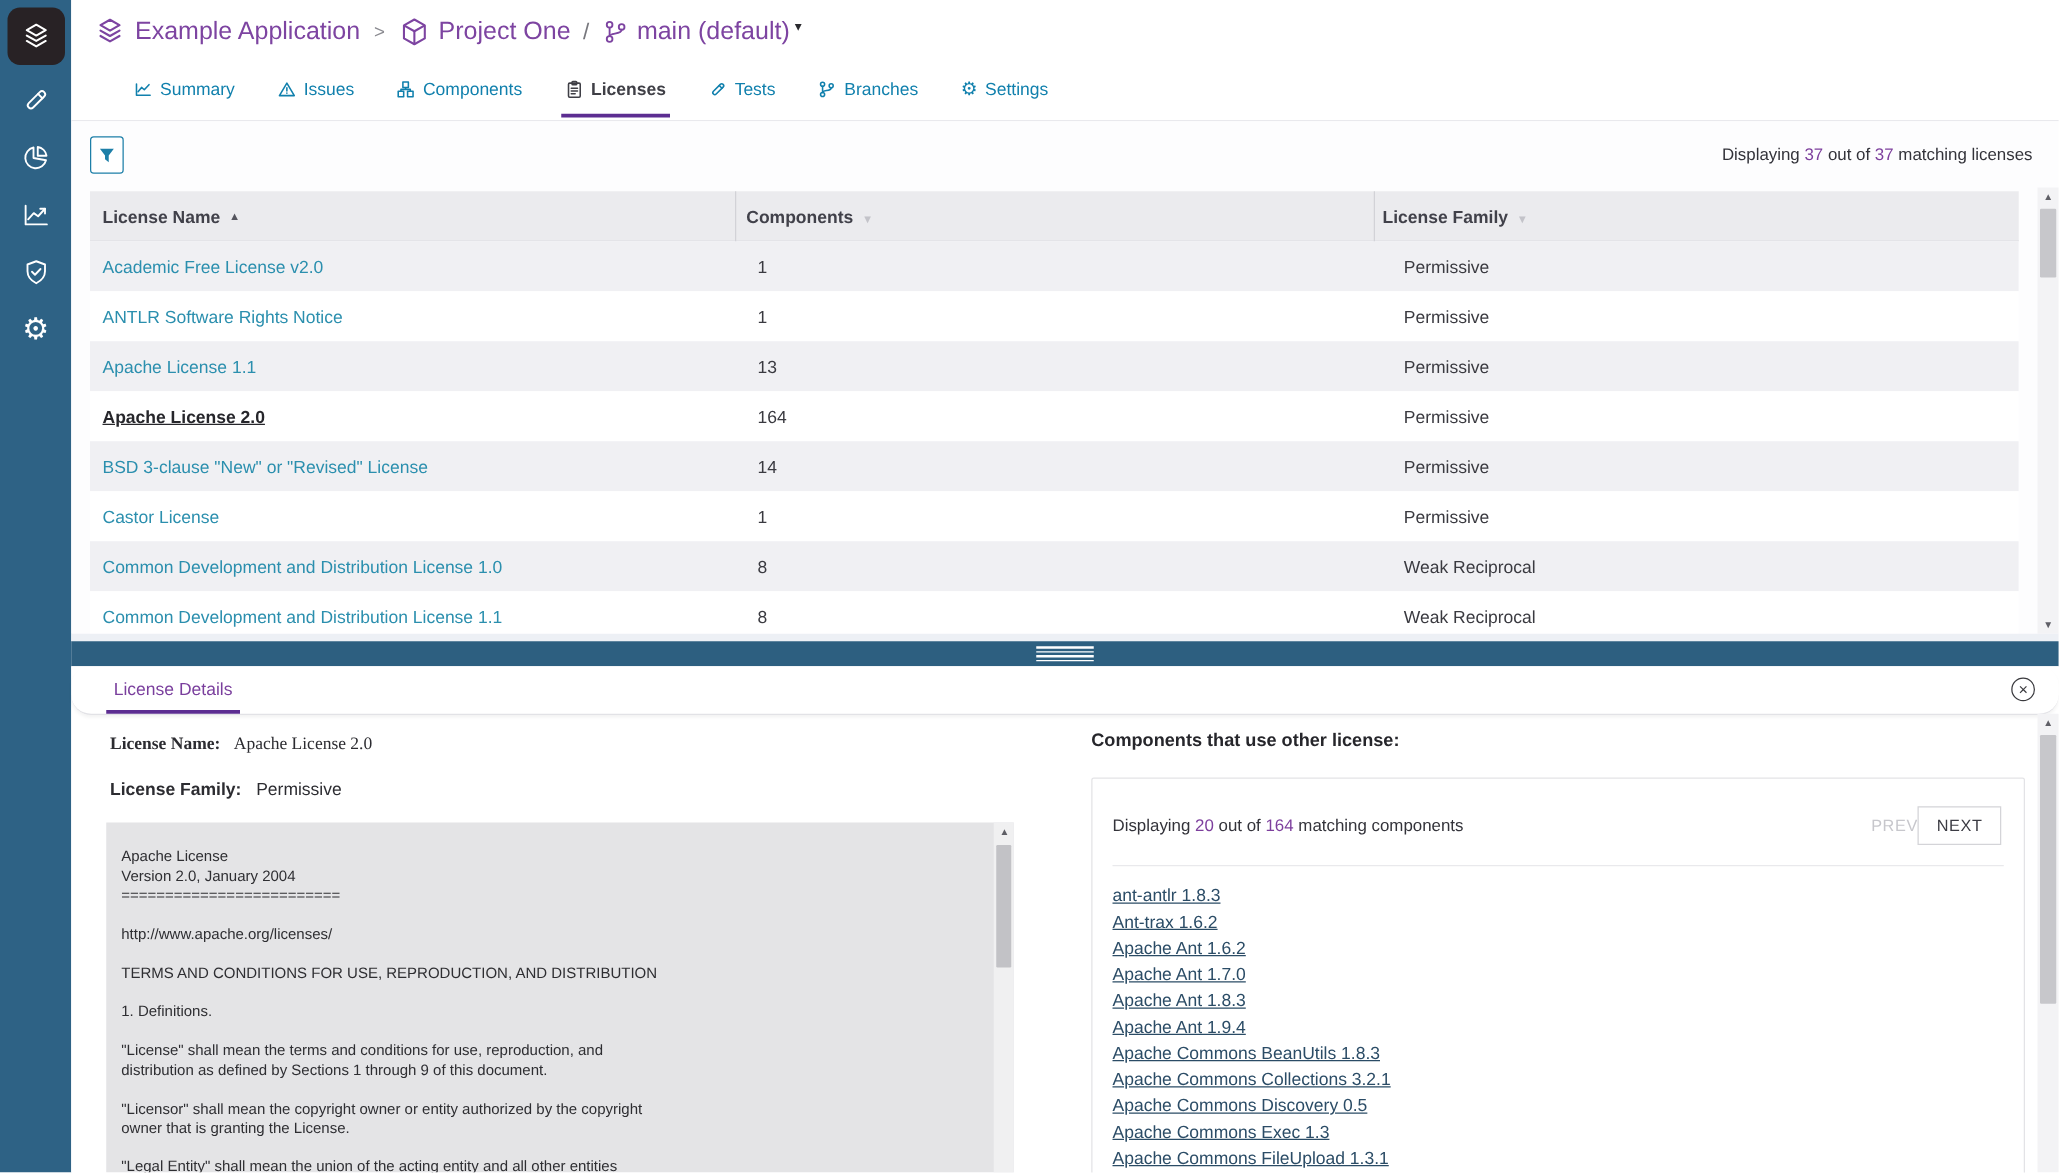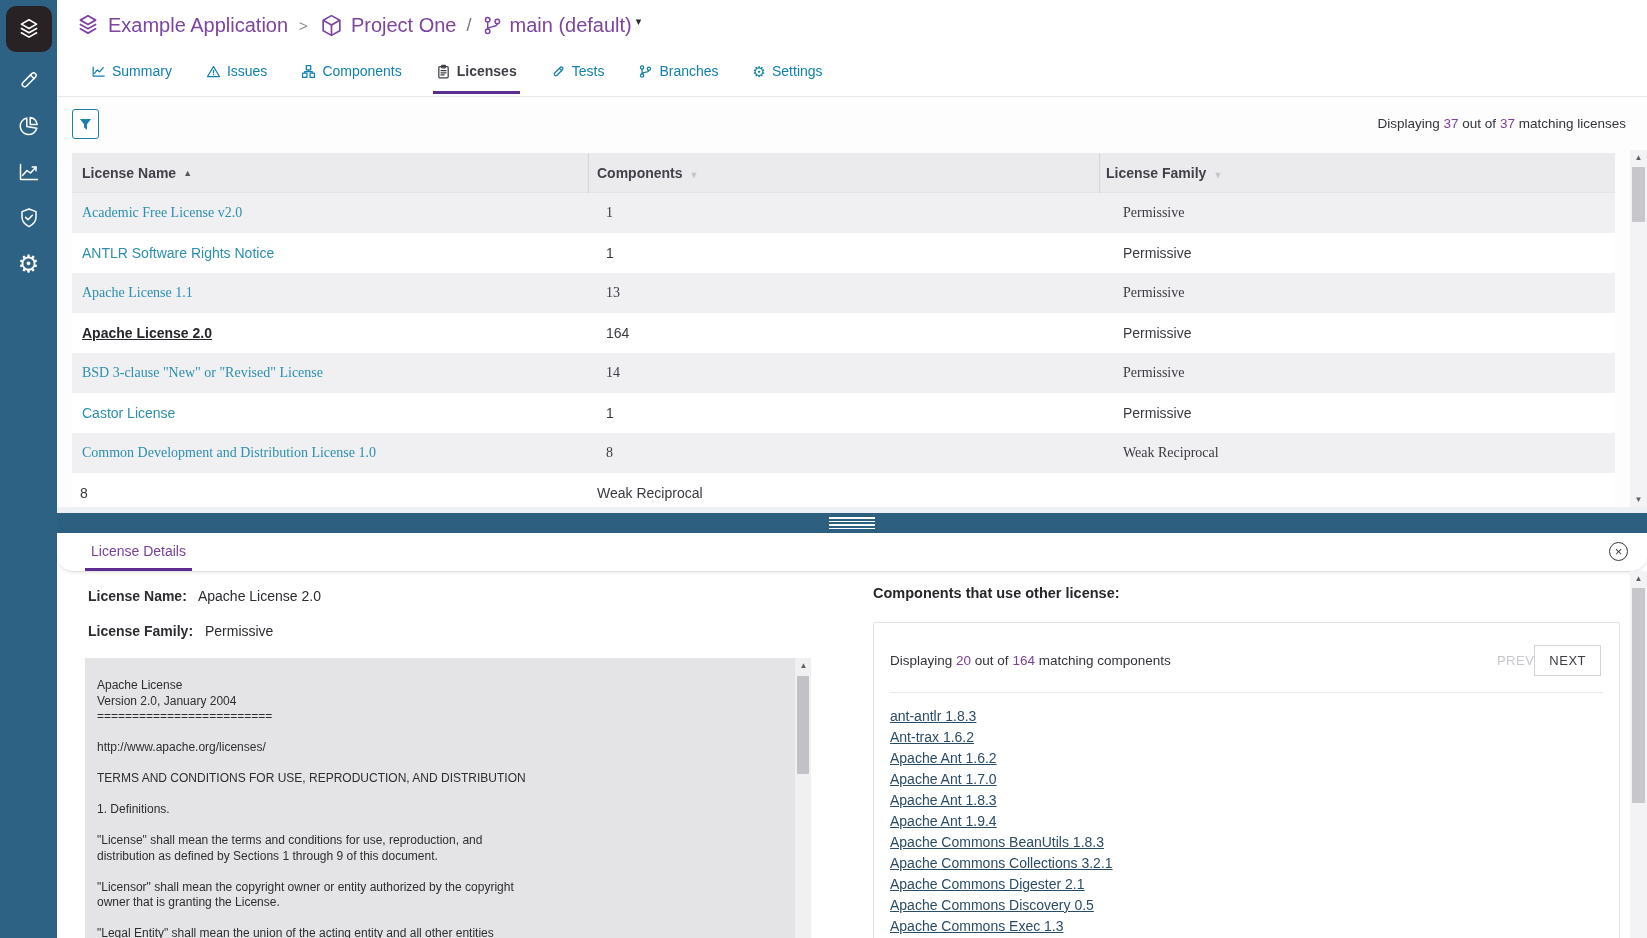--- a/index.html
+++ b/index.html
@@ -15,41 +15,41 @@
   .side-item.first{height:57px;}
   .side-tile{width:46px;height:46px;background:#282225;border-radius:10px;display:flex;align-items:center;justify-content:center;}
   .gear-glyph{font-size:24px;color:#fff;line-height:1;}
   
   .header{position:absolute;left:57px;top:0;width:1590px;height:97px;background:#fff;border-bottom:1px solid #e9e9ed;box-sizing:border-box;}
   .crumbs{display:flex;align-items:center;height:50px;padding-left:18px;}
   .crumb-text{font-size:20px;color:#7d44a1;margin-left:7px;cursor:pointer;}
   .crumb-sep{font-size:15px;color:#8a8a90;margin:0 11px;}
   .crumb-slash{font-size:18px;color:#77777d;margin:0 10px;}
   .caret{font-size:11px;color:#2a2a2e;margin-left:4px;position:relative;top:-4px;}
-  .tabs{display:flex;align-items:flex-end;height:44px;padding-left:31px;gap:28px;}
+  .tabs{display:flex;align-items:flex-end;height:44px;padding-left:47px;gap:28px;}
   .tab{display:flex;align-items:center;gap:6px;font-size:14px;color:#1180ad;padding:0 3px 12px 3px;cursor:pointer;border-bottom:3px solid transparent;}
   .tab.active{color:#3f3f46;border-bottom-color:#5c2d91;font-weight:bold;}
   
   .table-section{position:absolute;left:57px;top:97px;width:1590px;height:410px;background:#fdfdfe;}
   .filter-btn{position:absolute;left:15px;top:12px;width:27px;height:30px;background:#fff;border:1px solid #1d7fa8;border-radius:3px;display:flex;align-items:center;justify-content:center;cursor:pointer;box-sizing:border-box;}
   .displaying{position:absolute;right:21px;top:19px;font-size:13.5px;color:#33333a;}
   .num-purple{color:#7d3f9d;}
   .tbl{position:absolute;left:15px;top:56px;width:1543px;}
   .tbl-header{display:flex;height:40px;align-items:center;background:#ebebee;font-weight:bold;color:#41414a;font-size:14px;border-bottom:1px solid #e4e4e8;box-sizing:border-box;}
   .hc{display:flex;align-items:center;height:40px;box-sizing:border-box;cursor:pointer;}
   .c1{width:516px;padding-left:10px;}
   .c2{width:511px;padding-left:8px;}
   .c3{flex:1;padding-left:6px;}
   .hc.c2,.hc.c3{border-left:1px solid #d2d2d7;}
   .sort{font-size:9px;margin-left:7px;}
   .sort.asc{color:#55555e;}
   .sort.idle{color:#c3c3c9;position:relative;top:2px;}
   .tbl-body{overflow:hidden;height:314px;}
   .tbl-row{display:flex;height:40px;align-items:center;font-size:14px;background:#fff;cursor:pointer;}
-  .tbl-row.alt{background:#f0f0f3;font-family:Liberation Serif, serif;}
+  .tbl-row.alt{background:#f0f0f3;}
   .cellv{color:#3a3a40;}
   .lic-link{color:#2b8fae;}
   .lic-link.selected{color:#26262b;font-weight:bold;text-decoration:underline;}
   
   .vscroll{position:absolute;width:17px;background:#f3f3f5;}
   .vs-arrow{position:absolute;left:0;width:17px;height:15px;display:flex;align-items:center;justify-content:center;font-size:8px;color:#5f5f66;cursor:pointer;}
   .vs-thumb{position:absolute;left:2px;width:13px;background:#c7c7cb;border-radius:1px;cursor:pointer;}
   .table-vscroll{right:0;top:53px;height:357px;}
   .panel-vscroll{right:0;top:38px;height:367px;}
   
@@ -287,20 +287,21 @@
           <div class="c1"><span class="lic-link">Castor License</span></div>
           <div class="c2 cellv">1</div>
           <div class="c3 cellv">Permissive</div>
         </div>
         <div class="tbl-row alt">
           <div class="c1"><span class="lic-link">Common Development and Distribution License 1.0</span></div>
           <div class="c2 cellv">8</div>
           <div class="c3 cellv">Weak Reciprocal</div>
         </div>
         <div class="tbl-row">
+          <div class="c1"><span class="lic-link">Common Development and Distribution License 1.1</span></div>
           <div class="c2 cellv">8</div>
           <div class="c3 cellv">Weak Reciprocal</div>
         </div>
       </div>
   </div>
 
   <div class="vscroll table-vscroll">
     <div class="vs-arrow" style="top:0;">▲</div>
     <div class="vs-thumb" style="top:17px;height:55px;"></div>
     <div class="vs-arrow" style="bottom:0;">▼</div>
@@ -316,21 +317,21 @@
       <div></div>
     </div>
 </div>
 
 <div class="panel">
   <div class="panel-tabs">
     <div class="panel-tab">License Details</div>
     <div class="close-btn">×</div>
   </div>
 
-  <div class="fieldrow" style="top:55px;">
+  <div class="fieldrow" style="top:55px;font-family:Liberation Serif, serif;">
     <span class="flabel">License Name:</span>
     <span>Apache License 2.0</span>
   </div>
   <div class="fieldrow" style="top:90px;">
     <span class="flabel">License Family:</span>
     <span>Permissive</span>
   </div>
 
   <div class="lic-box">
     <div class="lic-text">Apache License
@@ -378,21 +379,20 @@
     <div class="comp-divider"></div>
     <div class="comp-list">
         <span class="comp-link">ant-antlr 1.8.3</span>
         <span class="comp-link">Ant-trax 1.6.2</span>
         <span class="comp-link">Apache Ant 1.6.2</span>
         <span class="comp-link">Apache Ant 1.7.0</span>
         <span class="comp-link">Apache Ant 1.8.3</span>
         <span class="comp-link">Apache Ant 1.9.4</span>
         <span class="comp-link">Apache Commons BeanUtils 1.8.3</span>
         <span class="comp-link">Apache Commons Collections 3.2.1</span>
-        <span class="comp-link">Apache Commons Digester 2.1</span>
         <span class="comp-link">Apache Commons Discovery 0.5</span>
         <span class="comp-link">Apache Commons Exec 1.3</span>
         <span class="comp-link">Apache Commons FileUpload 1.3.1</span>
       </div>
   </div>
 
   <div class="vscroll panel-vscroll">
     <div class="vs-arrow" style="top:0;">▲</div>
     <div class="vs-thumb" style="top:17px;height:215px;"></div>
   </div>

